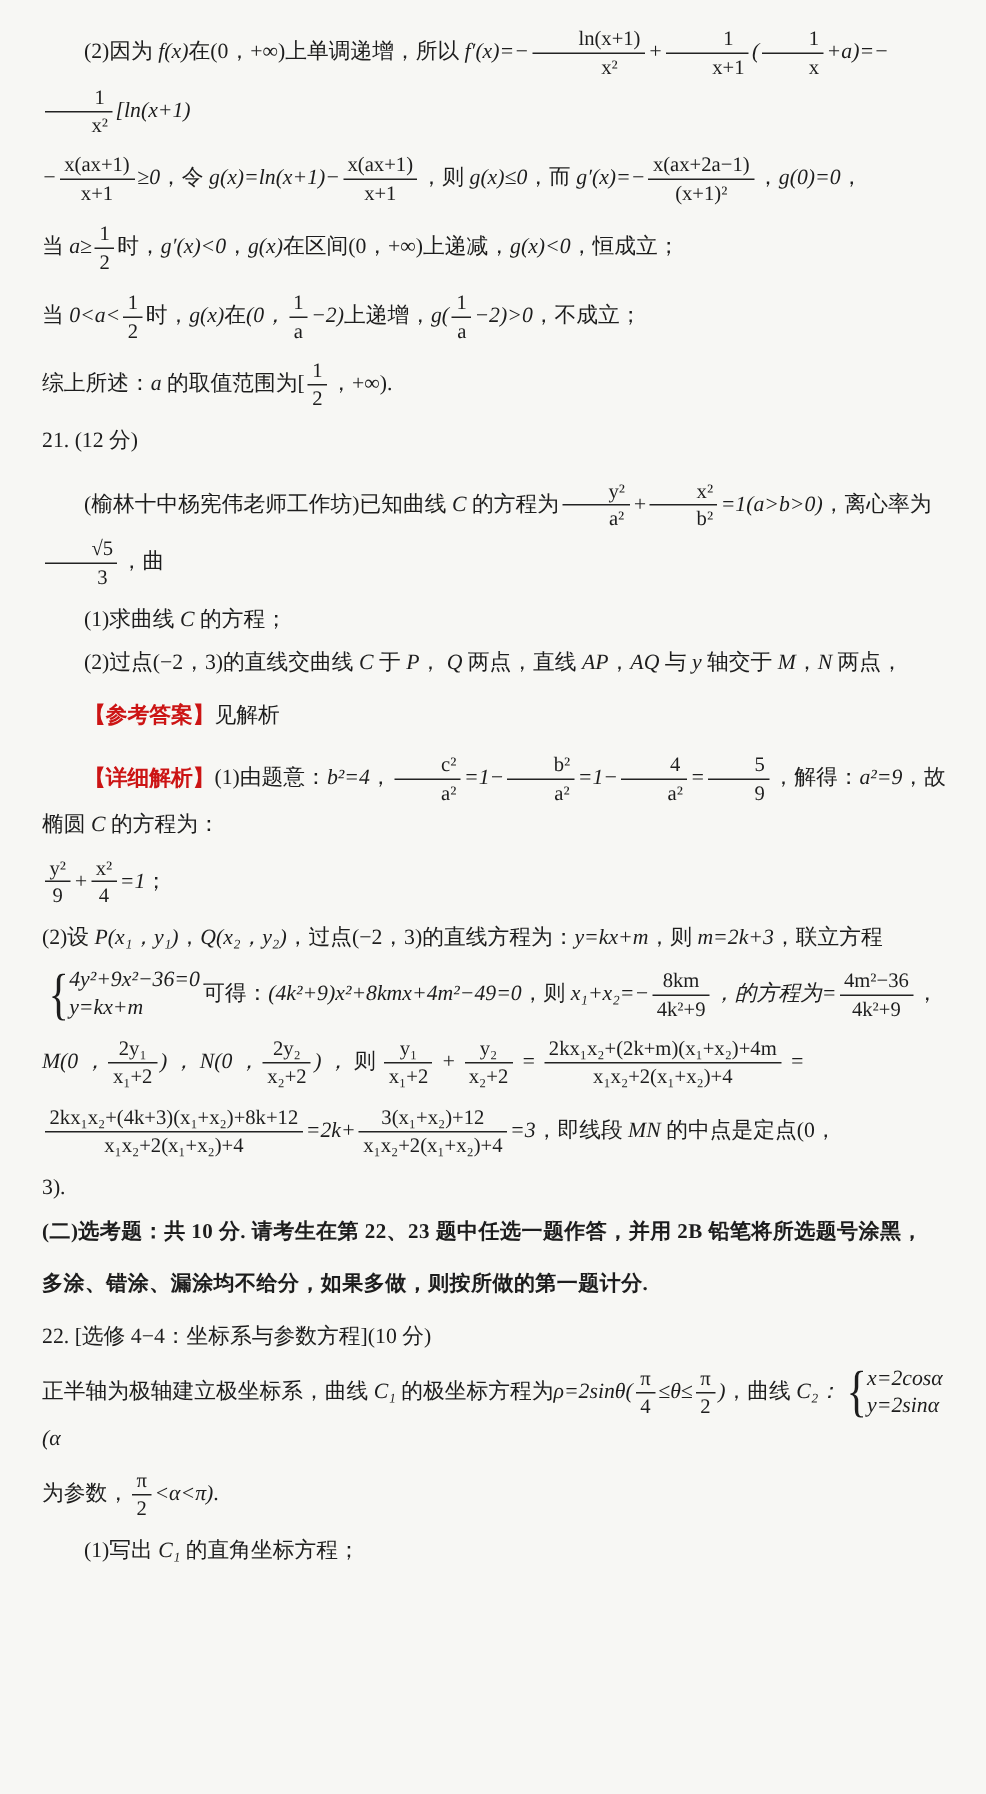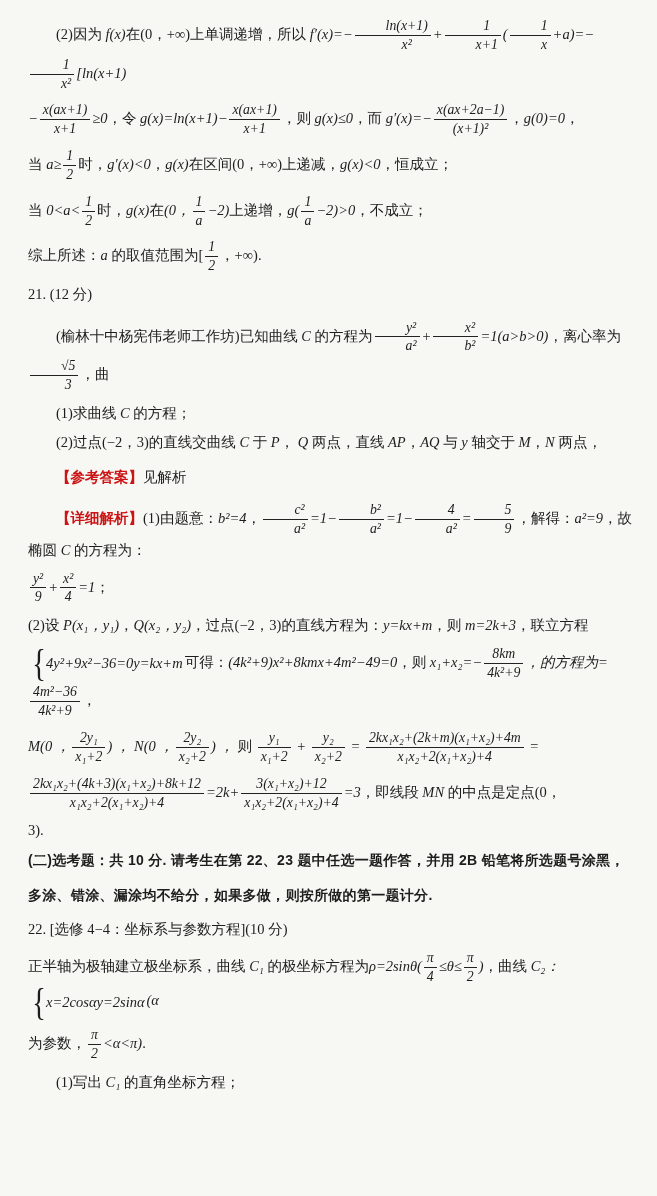--- a/index.html
+++ b/index.html
@@ -20,35 +20,34 @@
     line-height:1.55;
     word-break:break-all;
   }
   .line.indent{text-indent:28px;}
   .line.gap{}
   .line.gap-sm{margin-top:12px;}
   .tx{font-style:normal;}
   .it{font-style:italic;}
   .b{
     font-weight:bold;
-    font-family:Liberation Sans, sans-serif;
+    font-family:Liberation Serif, serif;
     font-size:14px;
     letter-spacing:.3px;
   }
   .red{
     color:#cc1414;
     font-weight:bold;
     font-style:normal;
     margin-top:10px;
   }
   .fr{
     display:inline-block;
     vertical-align:middle;
     text-align:center;
-    font-style:italic;
     font-size:0.95em;
     line-height:1.15;
     margin:2px 2px;
   }
   .fr .n{
     display:block;
     border-bottom:1.2px solid #222;
     padding:0 3px 1px 3px;
   }
   .fr .d{
@@ -63,21 +62,21 @@
   }
   .cs .brace{
     font-size:2.6em;
     line-height:.85;
     font-weight:300;
     transform:scaleX(.75);
     margin-right:-2px;
   }
   .cs .rows{
     display:inline-flex;
-    flex-direction:row;
+    flex-direction:column;
     font-style:italic;
     text-align:left;
   }
   .cs .row{line-height:1.3;}
 </style>
 </head>
 <body>
 
 <div class="doc">
   <div>

